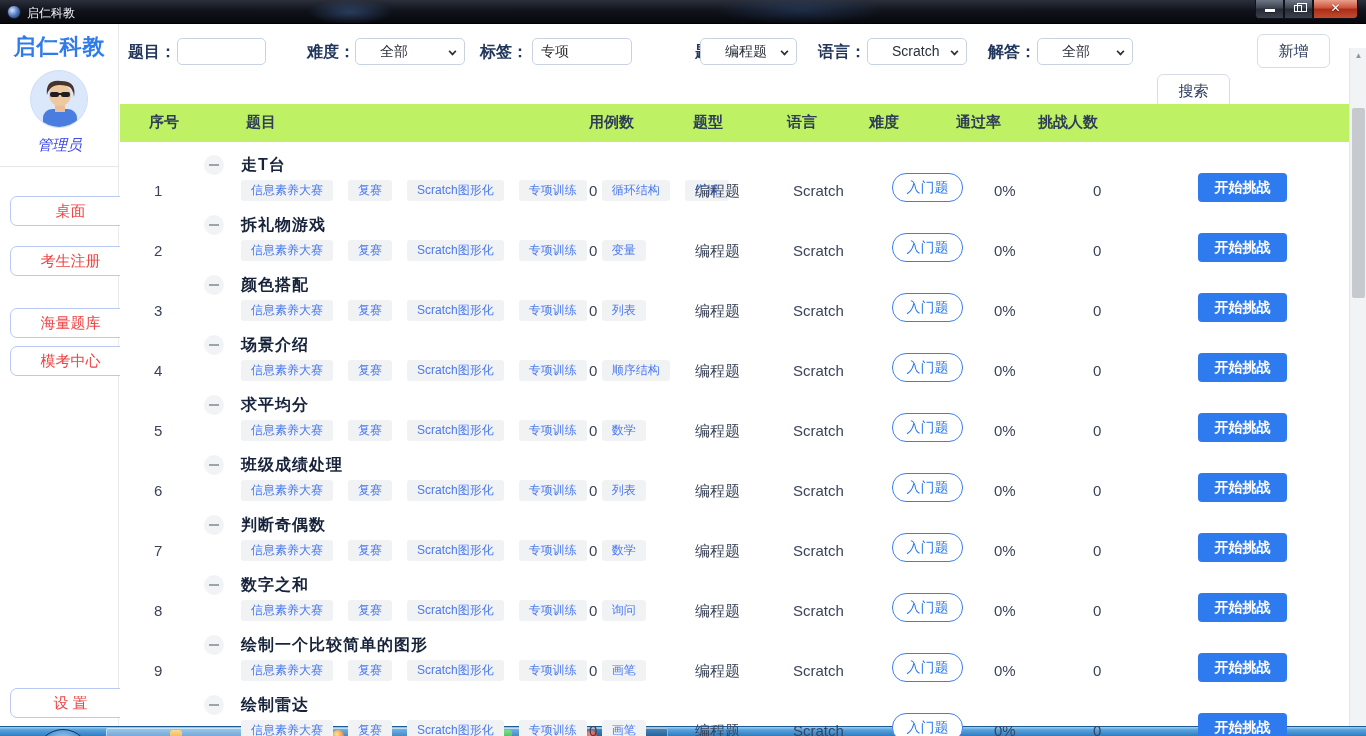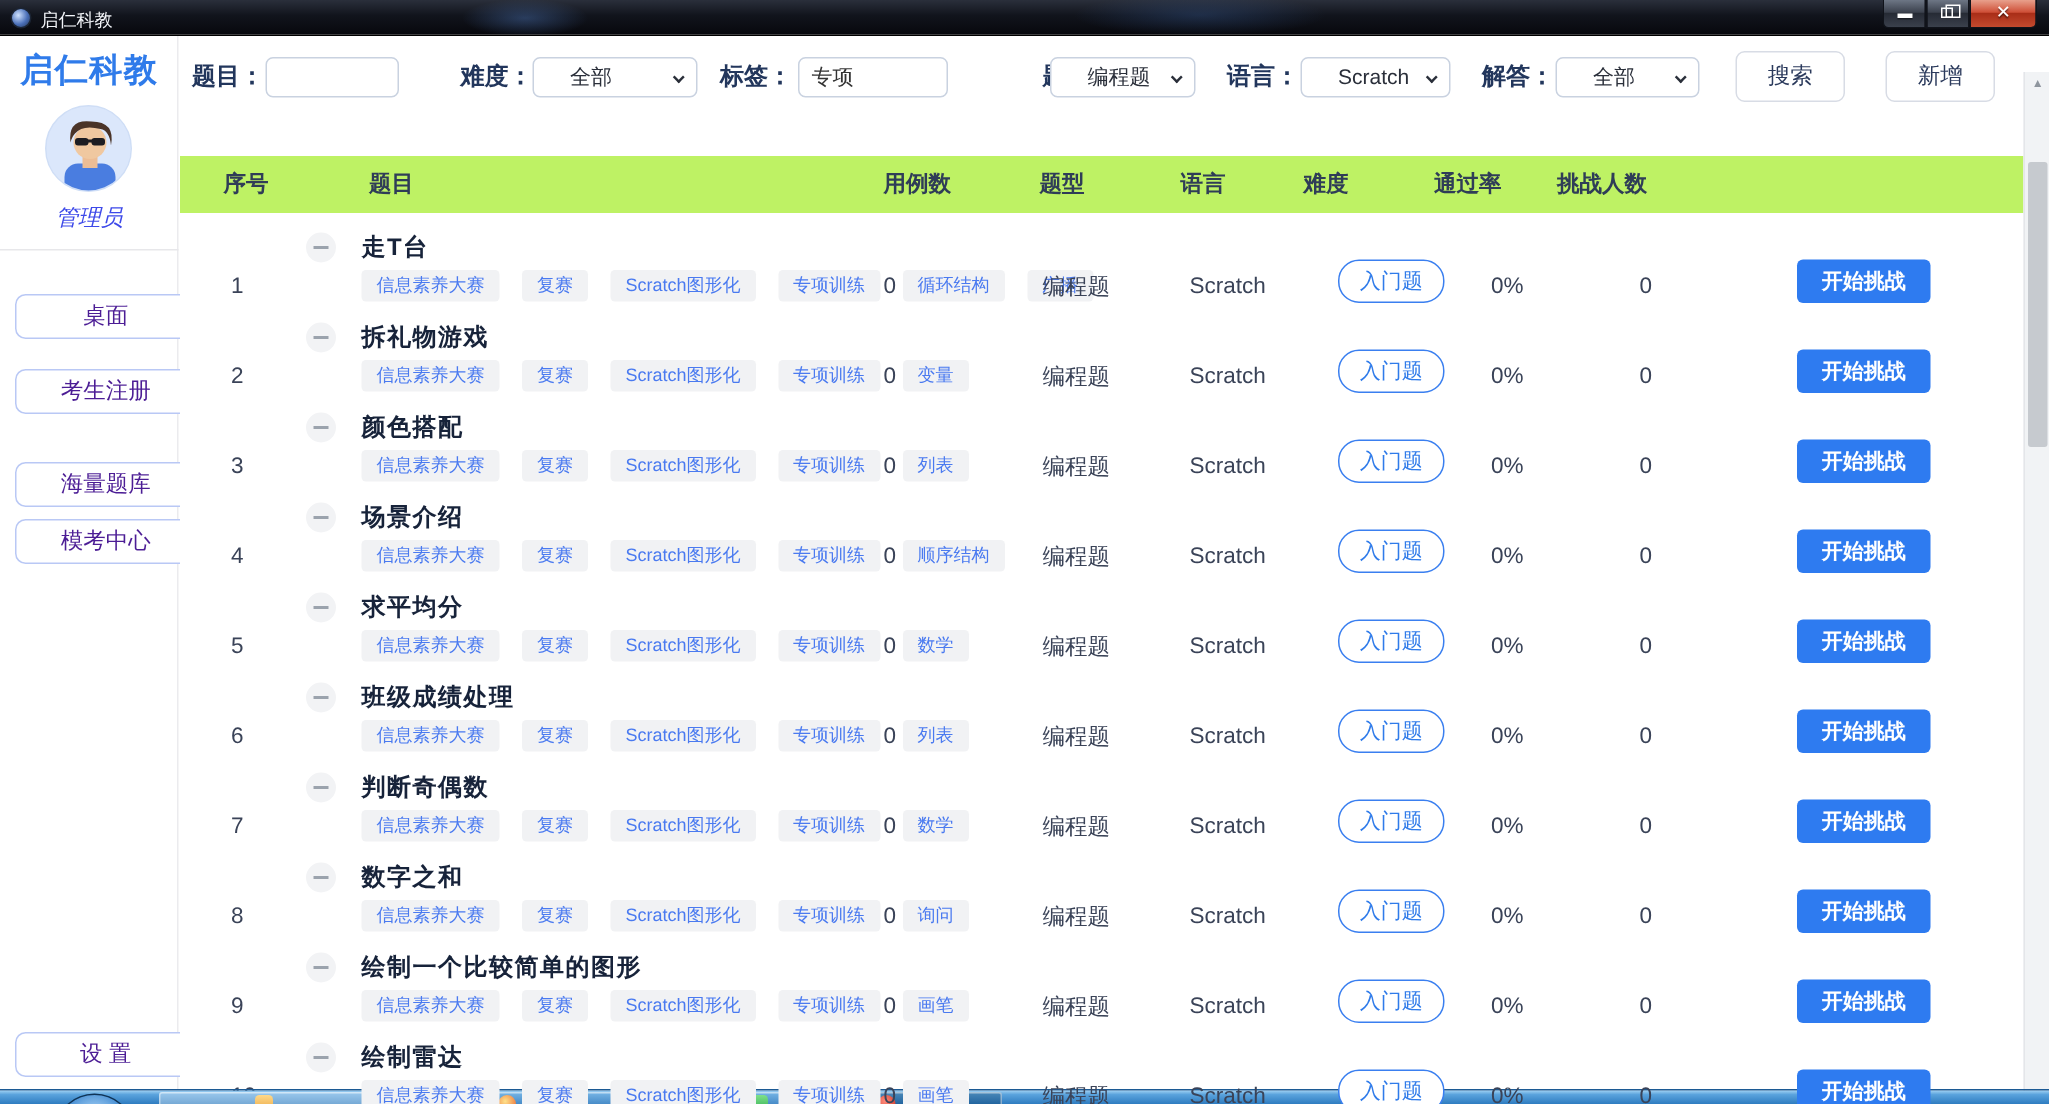--- a/index.html
+++ b/index.html
@@ -29,21 +29,21 @@
   
   .app { position:absolute; left:0; top:24px; width:1366px; height:702px; background:#fff; }
 
   
   .sidebar { position:absolute; left:0; top:0; width:119px; height:702px; border-right:1px solid #ebebee; background:#fff; }
   .logo { position:absolute; left:0; top:8px; width:119px; text-align:center; color:#2f7bea; font-size:22px; font-weight:bold; letter-spacing:1px; }
   .avatar { position:absolute; left:30px; top:46px; width:58px; height:58px; border-radius:50%; overflow:hidden; background:#dbe7fb; border:1px solid #cfdef6; }
   .user-name { position:absolute; left:0; top:112px; width:119px; text-align:center; color:#3d49e9; font-size:15px;font-style:italic; }
   .side-divider { position:absolute; left:0; top:142px; width:119px; border-top:1px solid #e7e7ea; }
   .side-btn { position:absolute; left:10px; width:121px; height:30px; border:1px solid #b9c8f5; border-radius:7px;
-    color:#4c1d95; font-size:15px; text-align:center; line-height:28px; background:#fff; cursor:pointer; }
+    color:#ef4444; font-size:15px; text-align:center; line-height:28px; background:#fff; cursor:pointer; }
 
   
   .filterbar { position:absolute; left:120px; top:0; width:1229px; height:80px; background:#fff; }
   .f-label { position:absolute; top:14px; color:#22365c; font-size:16px; font-weight:bold; line-height:27px; }
   .f-input { position:absolute; top:14px; height:27px; border:1px solid #c9d2e0; border-radius:5px; background:#fff;
     font-size:14px; color:#333; padding:0 8px; font-family:"Liberation Sans",sans-serif; }
   .f-select { position:absolute; top:14px; height:27px; border:1px solid #c9d2e0; border-radius:5px; background:#fff;
     font-size:14px; color:#2a2f3a; padding:0 22px 0 24px; line-height:25px; cursor:pointer; }
   .chev { position:absolute; right:8px; top:9px; width:7px; height:7px; border-right:2px solid #2a2f3a; border-bottom:2px solid #2a2f3a; transform:rotate(45deg) scale(.8); }
   .f-btn { position:absolute; top:10px; width:73px; height:34px; border:1px solid #d8dce5; border-radius:6px; background:#fff;
@@ -136,21 +136,21 @@
         <div class="f-select" style="left: 235px; width: 110px;"><span>全部</span><span class="chev"></span></div>
         <div class="f-label" style="left: 360px;">标签：</div>
         <input class="f-input" value="专项" style="left: 412px; width: 100px;">
         <div class="f-label" style="left: 535px; margin-left: 40px;">题型：</div>
         <div class="f-select" style="left: 580px; width: 97px;"><span>编程题</span><span class="chev"></span></div>
         <div class="f-label" style="left: 698px;">语言：</div>
         <div class="f-select" style="left: 747px; width: 100px;"><span>Scratch</span><span class="chev"></span></div>
         <div class="f-label" style="left: 868px;">解答：</div>
         <div class="f-select" style="left: 917px; width: 96px;"><span>全部</span><span class="chev"></span></div>
       </div>
-    <div class="f-btn" style="left:1037px;">搜索</div>
+    <div class="f-btn" style="left:1037px;margin-top:40px;">搜索</div>
     <div class="f-btn" style="left:1137px;">新增</div>
   </div>
 
   <div class="thead">
       <div id="head-cells">
         <div class="th" style="left: 29px;">序号</div>
         <div class="th" style="left: 78px; margin-left: 48px;">题目</div>
         <div class="th" style="left: 469px;">用例数</div>
         <div class="th" style="left: 573px;">题型</div>
         <div class="th" style="left: 667px;">语言</div>

